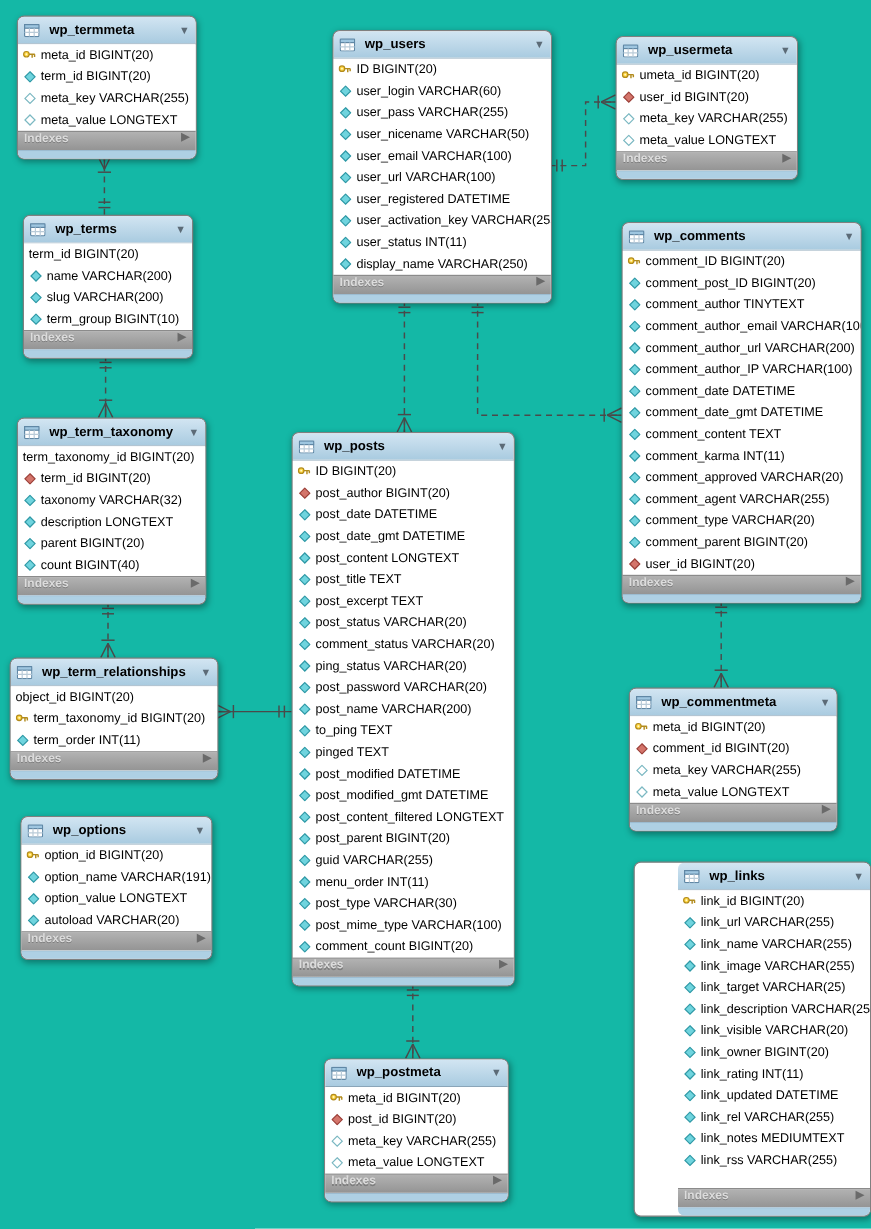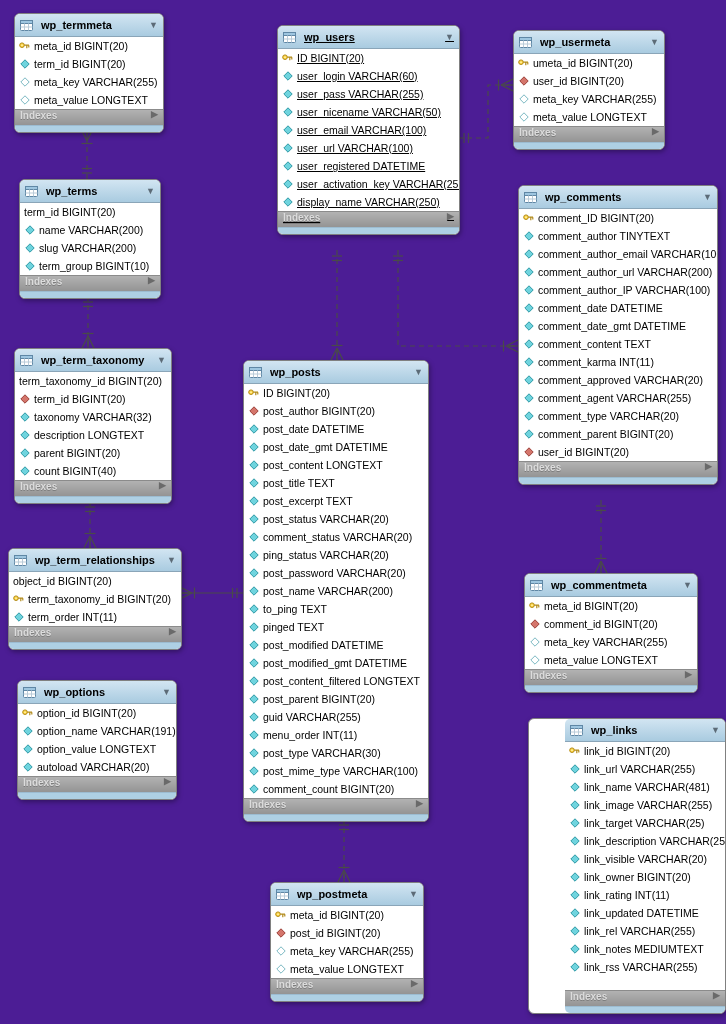--- a/index.html
+++ b/index.html
@@ -1,16 +1,16 @@
 <!DOCTYPE html>
 <html><head>
 <meta charset="utf-8">
 <style>
   html,body { margin:0; padding:0; background:#ffffff; font-family:"Liberation Sans", sans-serif; }
-  #diagram { position:relative; width:726px; height:1024px; background:#4c1d95; overflow:hidden; }
+  #diagram { position:relative; width:726px; height:1024px; background:#14b8a6; overflow:hidden; }
   #edges { position:absolute; left:0; top:0; z-index:1; }
   .table { position:absolute; z-index:2; background:#ffffff; border:1px solid #808080;
            border-radius:6px; box-shadow:1px 2px 5px rgba(0,0,0,0.35); }
   .thead { height:22px; display:flex; align-items:center; gap:4px; padding:0 5px;
            background:linear-gradient(#d2e5f2,#a9cbe0); border-bottom:1px solid #8aa5b8;
            border-radius:5px 5px 0 0; }
   .tname { font-size:11px; font-weight:bold; color:#000; flex:1; white-space:nowrap; overflow:hidden; }
   .tcollapse { font-size:9px; color:#5c6b77; line-height:1; }
   .tbody { background:#fff; }
   .trow { height:18px; display:flex; align-items:center; padding:0 4px; font-size:10.5px;
@@ -162,21 +162,21 @@
             </span>
             <span class="ctext">meta_value LONGTEXT</span>
           </div>
         </div>
         <div class="tfoot">
           <span class="ftext">Indexes</span>
           <span class="farrow">▶</span>
         </div>
         <div class="tstrip"></div>
       </div>
-      <div class="table" style="left: 277px; top: 25px; width: 181px; text-decoration: underline;">
+      <div class="table" style="left: 277px; top: 25px; width: 181px;">
         <div class="thead">
           <span class="cicon" style="width:13px;flex:0 0 13px">
             <svg width="13" height="11" viewBox="0 0 13 11">
               <rect x="0.5" y="0.5" width="12" height="10" rx="1" fill="#fff" stroke="#5f87a5"></rect>
               <rect x="0.5" y="0.5" width="12" height="3" fill="#9ec6e0" stroke="#5f87a5"></rect>
               <line x1="4.5" y1="3.5" x2="4.5" y2="10.5" stroke="#b9cbd8"></line>
               <line x1="8.5" y1="3.5" x2="8.5" y2="10.5" stroke="#b9cbd8"></line>
               <line x1="0.5" y1="7" x2="12.5" y2="7" stroke="#b9cbd8"></line>
             </svg>
           </span>
@@ -242,20 +242,28 @@
             </span>
             <span class="ctext">user_registered DATETIME</span>
           </div>
           <div class="trow">
             <span class="cicon">
               <svg width="10" height="10" viewBox="0 0 10 10">
                 <polygon points="5,0.8 9.2,5 5,9.2 0.8,5" fill="#6fd4de" stroke="#2f99a6"></polygon>
               </svg>
             </span>
             <span class="ctext">user_activation_key VARCHAR(255)</span>
+          </div>
+          <div class="trow">
+            <span class="cicon">
+              <svg width="10" height="10" viewBox="0 0 10 10">
+                <polygon points="5,0.8 9.2,5 5,9.2 0.8,5" fill="#6fd4de" stroke="#2f99a6"></polygon>
+              </svg>
+            </span>
+            <span class="ctext">user_status INT(11)</span>
           </div>
           <div class="trow">
             <span class="cicon">
               <svg width="10" height="10" viewBox="0 0 10 10">
                 <polygon points="5,0.8 9.2,5 5,9.2 0.8,5" fill="#6fd4de" stroke="#2f99a6"></polygon>
               </svg>
             </span>
             <span class="ctext">display_name VARCHAR(250)</span>
           </div>
         </div>
@@ -394,20 +402,28 @@
               </svg>
             </span>
             <span class="ctext">comment_ID BIGINT(20)</span>
           </div>
           <div class="trow">
             <span class="cicon">
               <svg width="10" height="10" viewBox="0 0 10 10">
                 <polygon points="5,0.8 9.2,5 5,9.2 0.8,5" fill="#6fd4de" stroke="#2f99a6"></polygon>
               </svg>
             </span>
+            <span class="ctext">comment_post_ID BIGINT(20)</span>
+          </div>
+          <div class="trow">
+            <span class="cicon">
+              <svg width="10" height="10" viewBox="0 0 10 10">
+                <polygon points="5,0.8 9.2,5 5,9.2 0.8,5" fill="#6fd4de" stroke="#2f99a6"></polygon>
+              </svg>
+            </span>
             <span class="ctext">comment_author TINYTEXT</span>
           </div>
           <div class="trow">
             <span class="cicon">
               <svg width="10" height="10" viewBox="0 0 10 10">
                 <polygon points="5,0.8 9.2,5 5,9.2 0.8,5" fill="#6fd4de" stroke="#2f99a6"></polygon>
               </svg>
             </span>
             <span class="ctext">comment_author_email VARCHAR(100)</span>
           </div>
@@ -966,21 +982,21 @@
               </svg>
             </span>
             <span class="ctext">link_url VARCHAR(255)</span>
           </div>
           <div class="trow">
             <span class="cicon">
               <svg width="10" height="10" viewBox="0 0 10 10">
                 <polygon points="5,0.8 9.2,5 5,9.2 0.8,5" fill="#6fd4de" stroke="#2f99a6"></polygon>
               </svg>
             </span>
-            <span class="ctext">link_name VARCHAR(481)</span>
+            <span class="ctext">link_name VARCHAR(255)</span>
           </div>
           <div class="trow">
             <span class="cicon">
               <svg width="10" height="10" viewBox="0 0 10 10">
                 <polygon points="5,0.8 9.2,5 5,9.2 0.8,5" fill="#6fd4de" stroke="#2f99a6"></polygon>
               </svg>
             </span>
             <span class="ctext">link_image VARCHAR(255)</span>
           </div>
           <div class="trow">

